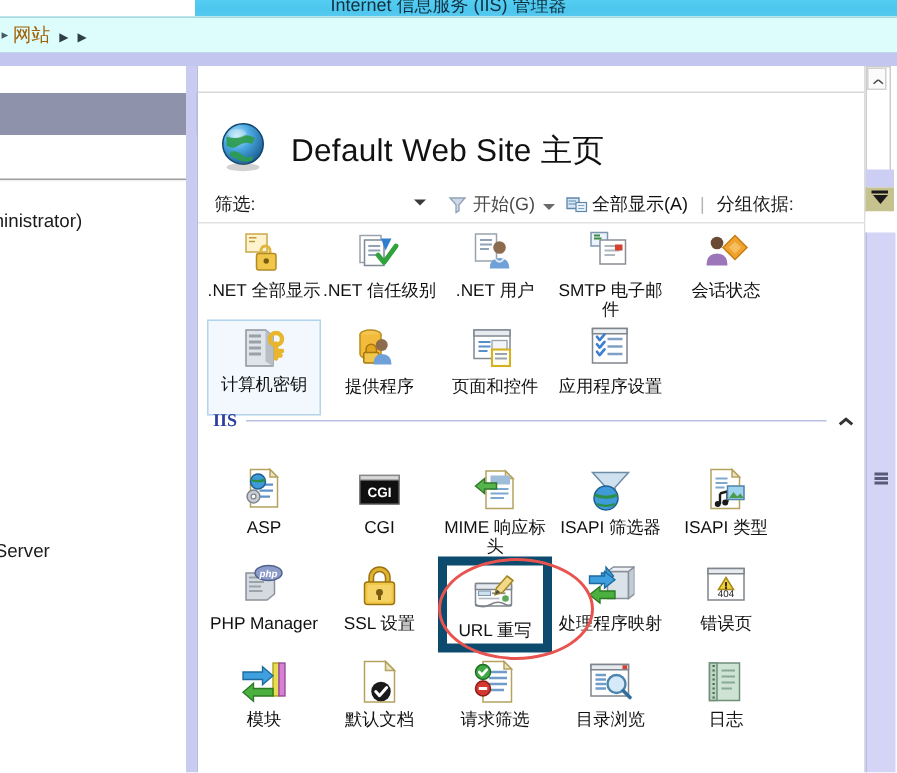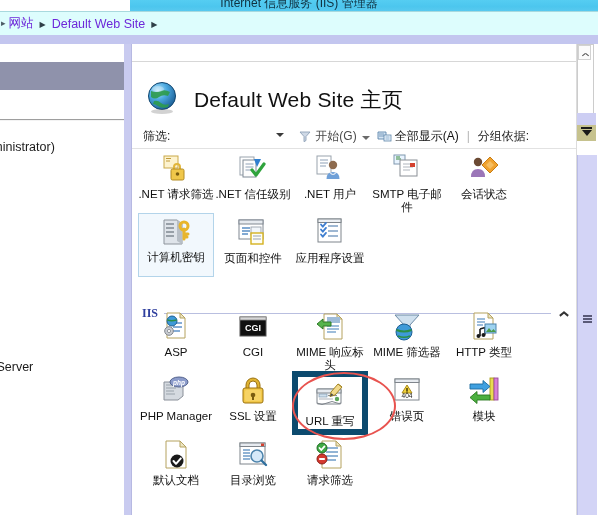--- a/index.html
+++ b/index.html
@@ -28,21 +28,21 @@
     position:absolute;left:0;top:11px;width:598px;height:23px;
     background:#ddfdfd;
     border-top:1px solid #a8d9de;
     border-bottom:1px solid #9fd2d8;
     display:flex;align-items:center;
   }
   .bc-arrow-left{
     margin-left:1px;color:#4a5a63;font-size:9px;line-height:1;
   }
   .bc-item{
-    font-size:12.5px;color:#6d28d9;padding:0 3px;white-space:nowrap;
+    font-size:12.5px;color:#a16207;padding:0 3px;white-space:nowrap;
   }
   .bc-sep{
     color:#2e3f48;font-size:8px;margin:0 3px;line-height:1;
     position:relative;top:1px;
   }
 
   
   .purple-strip{
     position:absolute;left:0;top:35px;width:598px;height:9px;
     background:#c3c6ef;
@@ -243,21 +243,20 @@
 
   <div class="titlebar">
     <div class="titlebar-left"></div>
     <div class="titlebar-text">Internet 信息服务 (IIS) 管理器</div>
   </div>
 
   <div class="breadcrumb">
     <span class="bc-arrow-left">▸</span>
     <span class="bc-item">网站</span>
     <span class="bc-sep">▶</span>
-    <span class="bc-item">Default Web Site</span>
     <span class="bc-sep">▶</span>
   </div>
 
   <div class="purple-strip"></div>
 
   <div class="leftpane">
     <div class="lp-gray"></div>
     <div class="lp-divider"></div>
     <div class="lp-divider2"></div>
     <div class="lp-text lp-admin">Administrator)</div>
@@ -325,21 +324,21 @@
       <div class="cell">
         <span class="ic">
           <svg width="32" height="32" viewBox="0 0 32 32">
             <rect x="4" y="3" width="14" height="12" fill="#fdf3cf" stroke="#caa94a" stroke-width="1"></rect>
             <path d="M6 5.5 h5 M6 8 h4" stroke="#c09a3a" stroke-width="1"></path>
             <path d="M13 14 a4 4 0 0 1 8 0 v3 h-2 v-3 a2 2 0 0 0 -4 0 v3 h-2 z" fill="#e2b63c"></path>
             <rect x="11" y="16" width="13" height="11" rx="1.5" fill="#f0c74a" stroke="#b38b22" stroke-width="1"></rect>
             <circle cx="17.5" cy="21" r="1.8" fill="#7a5c10"></circle>
           </svg>
         </span>
-        <span class="lbl">.NET 请求筛选</span>
+        <span class="lbl">.NET 全部显示</span>
       </div>
 
       <div class="cell">
         <span class="ic">
           <svg width="32" height="32" viewBox="0 0 32 32">
             <rect x="3" y="4" width="14" height="18" fill="#fff" stroke="#9aa3ad" stroke-width="1"></rect>
             <rect x="6" y="7" width="13" height="17" fill="#fdfdfd" stroke="#7f8a96" stroke-width="1"></rect>
             <path d="M8.5 11 h8 M8.5 14 h8 M8.5 17 h6" stroke="#8fa2b8" stroke-width="1.2"></path>
             <path d="M17 6 l7 0 l-4 8 z" fill="#2f7fd0"></path>
             <path d="M15 17 l4 5 l8 -11" fill="none" stroke="#2fa33c" stroke-width="3.2" stroke-linecap="round" stroke-linejoin="round"></path>
@@ -396,20 +395,33 @@
             <rect x="6" y="19" width="8" height="2" fill="#98a0a8"></rect>
             <path d="M17 4 l5 4 v20 l-5 -3 z" fill="#b7bec6"></path>
             <circle cx="24" cy="10" r="4" fill="none" stroke="#e8b52c" stroke-width="3"></circle>
             <path d="M24 13 v10 M24 18 h4 M24 21 h3" stroke="#e8b52c" stroke-width="3" stroke-linecap="round"></path>
           </svg>
         </span>
         <span class="lbl">计算机密钥</span>
       </div>
 
 
+      <div class="cell">
+        <span class="ic">
+          <svg width="32" height="32" viewBox="0 0 32 32">
+            <ellipse cx="10" cy="6" rx="7" ry="3" fill="#f5c451" stroke="#b98c1c" stroke-width="1"></ellipse>
+            <path d="M3 6 v13 q0 3 7 3 q7 0 7 -3 v-13" fill="#f3bb3b" stroke="#b98c1c" stroke-width="1"></path>
+            <path d="M7 16 a3.5 3.5 0 0 1 7 0 v3 h-7 z" fill="#e3a722" stroke="#a8760f" stroke-width="1"></path>
+            <rect x="5.5" y="18" width="10" height="7" rx="1" fill="#f0c74a" stroke="#a8760f" stroke-width="1"></rect>
+            <circle cx="17.5" cy="13" r="4" fill="#8d6b4e"></circle>
+            <path d="M12 26 q0 -7 5.5 -7 q6.5 0 6.5 7 z" fill="#6fa0d8"></path>
+          </svg>
+        </span>
+        <span class="lbl">提供程序</span>
+      </div>
 
       <div class="cell">
         <span class="ic">
           <svg width="32" height="32" viewBox="0 0 32 32">
             <rect x="2" y="3" width="24" height="19" fill="#ffffff" stroke="#808891" stroke-width="1"></rect>
             <rect x="2" y="3" width="24" height="4" fill="#e7ebf0" stroke="#808891" stroke-width="1"></rect>
             <path d="M5 11 h8 M5 14 h8 M5 17 h6" stroke="#5a8fc5" stroke-width="1.4"></path>
             <rect x="14" y="10" width="10" height="8" fill="#f2f6fa" stroke="#9aa3ad" stroke-width="0.9"></rect>
             <rect x="14" y="16" width="12" height="11" fill="#fdfdf4" stroke="#d4b11f" stroke-width="1.4"></rect>
             <path d="M16 19 h8 M16 22 h8" stroke="#99a4b1" stroke-width="1.2"></path>
@@ -426,21 +438,21 @@
             <path d="M14 9 h10 M14 14 h10 M14 19 h10" stroke="#7fa0c4" stroke-width="1.6"></path>
             <path d="M7 7.5 l1.8 2.2 l3.2 -3.8" fill="none" stroke="#3f7fd0" stroke-width="1.8" stroke-linecap="round" stroke-linejoin="round"></path>
             <path d="M7 12.5 l1.8 2.2 l3.2 -3.8" fill="none" stroke="#3f7fd0" stroke-width="1.8" stroke-linecap="round" stroke-linejoin="round"></path>
             <path d="M7 17.5 l1.8 2.2 l3.2 -3.8" fill="none" stroke="#3f7fd0" stroke-width="1.8" stroke-linecap="round" stroke-linejoin="round"></path>
           </svg>
         </span>
         <span class="lbl">应用程序设置</span>
       </div>
     </div>
 
-    <div class="group" style="top:260px;">
+    <div class="group" style="top:227px;">
       <span class="gname">IIS</span>
       <span class="gline"></span>
       <span class="gchev"></span>
     </div>
 
     <div class="grid" id="grid-iis" style="top:263px;">
 
       <div class="cell">
         <span class="ic">
           <svg width="32" height="32" viewBox="0 0 32 32">
@@ -482,37 +494,37 @@
 
       <div class="cell">
         <span class="ic">
           <svg width="32" height="32" viewBox="0 0 32 32">
             <path d="M4 4 h24 l-9 10 v7 l-6 4 v-11 z" fill="#cfe0ee" stroke="#6e8ba6" stroke-width="1"></path>
             <circle cx="13" cy="21" r="8" fill="#3f9ad8" stroke="#1d5f93" stroke-width="1"></circle>
             <path d="M5.5 19 q7.5 3 15 0" fill="none" stroke="#2b8f45" stroke-width="2"></path>
             <path d="M7 25 q6 2.5 12 0" fill="none" stroke="#2b8f45" stroke-width="1.6"></path>
           </svg>
         </span>
-        <span class="lbl">MIME 筛选器</span>
+        <span class="lbl">ISAPI 筛选器</span>
       </div>
 
       <div class="cell">
         <span class="ic">
           <svg width="32" height="32" viewBox="0 0 32 32">
             <path d="M6 2 h14 l5 5 v21 h-19 z" fill="#ffffff" stroke="#b5a25f" stroke-width="1"></path>
             <path d="M20 2 l5 5 h-5 z" fill="#ece5c3" stroke="#b5a25f" stroke-width="1"></path>
             <path d="M9 8 h8 M9 11 h8 M9 14 h6" stroke="#7fa8d0" stroke-width="1.3"></path>
             <path d="M12 18 v7 M12 18 l5 -1.5 v7" fill="none" stroke="#1a1a1a" stroke-width="1.6"></path>
             <circle cx="10.5" cy="25" r="2" fill="#1a1a1a"></circle>
             <circle cx="15.5" cy="24" r="2" fill="#1a1a1a"></circle>
             <rect x="17" y="13" width="11" height="9" fill="#9ed3f0" stroke="#4d83ab" stroke-width="1"></rect>
             <path d="M18 21 l3 -4 l2.5 3 l2 -2 l2.5 3 z" fill="#4a9b4a"></path>
           </svg>
         </span>
-        <span class="lbl">HTTP 类型</span>
+        <span class="lbl">ISAPI 类型</span>
       </div>
 
       <div class="cell">
         <span class="ic">
           <svg width="32" height="32" viewBox="0 0 32 32">
             <path d="M4 7 h14 l5 -4 v18 l-5 4 h-14 z" fill="#d5dae0" stroke="#8a9099" stroke-width="1"></path>
             <path d="M6 10 h10 M6 13 h10 M6 16 h8 M6 19 h9" stroke="#9aa2aa" stroke-width="1.2"></path>
             <ellipse cx="19" cy="7" rx="9" ry="5" fill="#8c9ccb" stroke="#54638e" stroke-width="1"></ellipse>
             <text x="19" y="9.5" font-size="6.5" fill="#ffffff" text-anchor="middle" font-style="italic" font-weight="bold" font-family="Liberation Sans, sans-serif">php</text>
           </svg>
@@ -544,20 +556,33 @@
             <circle cx="23" cy="19" r="2.2" fill="#5ea65a"></circle>
             <path d="M3 23 q5 3 10 0 q5 -3 10 0 q2 1 4 0" fill="none" stroke="#7f858c" stroke-width="1"></path>
             <path d="M17 12 l7 -8 l4 3 l-7 8 l-5 1.5 z" fill="#f2d98a" stroke="#a58724" stroke-width="1"></path>
             <path d="M24 4 l4 3" stroke="#a58724" stroke-width="1"></path>
             <path d="M16 16.5 l1.3 -3.3 l2.3 1.7 z" fill="#4a4a4a"></path>
           </svg>
         </span>
         <span class="lbl">URL 重写</span>
       </div>
 
+      <div class="cell">
+        <span class="ic">
+          <svg width="32" height="32" viewBox="0 0 32 32">
+            <path d="M14 6 h14 v18 h-14 z" fill="#dbe3ea" stroke="#8a9099" stroke-width="1"></path>
+            <path d="M14 6 l4 -3 h14 l-4 3 z" fill="#eef2f6" stroke="#8a9099" stroke-width="1"></path>
+            <path d="M28 6 l4 -3 v18 l-4 3 z" fill="#c2ccd6" stroke="#8a9099" stroke-width="1"></path>
+            <path d="M8 5 h8 v3 h4 l-6 5 l-6 -5 h4 z" fill="#3fa0e0" stroke="#1d6b9e" stroke-width="0.9" transform="rotate(-90 14 9) translate(0 0)"></path>
+            <path d="M2 9 h10 v-3 l7 5.5 l-7 5.5 v-3 h-10 z" fill="#3fa0e0" stroke="#1d6b9e" stroke-width="0.9"></path>
+            <path d="M19 19 h-10 v-3 l-7 5.5 l7 5.5 v-3 h10 z" fill="#4bb03f" stroke="#2b7a22" stroke-width="0.9"></path>
+          </svg>
+        </span>
+        <span class="lbl">处理程序映射</span>
+      </div>
 
       <div class="cell">
         <span class="ic">
           <svg width="32" height="32" viewBox="0 0 32 32">
             <rect x="4" y="4" width="24" height="21" fill="#ffffff" stroke="#7f858c" stroke-width="1"></rect>
             <rect x="4" y="4" width="24" height="3.5" fill="#e7ebf0" stroke="#7f858c" stroke-width="1"></rect>
             <path d="M16 10 l5 8 h-10 z" fill="#f1d33d" stroke="#a8891a" stroke-width="1"></path>
             <path d="M16 13 v3" stroke="#3a3000" stroke-width="1.4"></path>
             <circle cx="16" cy="17" r="0.8" fill="#3a3000"></circle>
             <text x="16" y="23" font-size="6.5" fill="#1a1a1a" text-anchor="middle" font-family="Liberation Sans, sans-serif">404</text>
@@ -581,51 +606,62 @@
       <div class="cell">
         <span class="ic">
           <svg width="32" height="32" viewBox="0 0 32 32">
             <path d="M6 2 h14 l6 6 v21 h-20 z" fill="#ffffff" stroke="#b5a25f" stroke-width="1"></path>
             <path d="M20 2 l6 6 h-6 z" fill="#ece5c3" stroke="#b5a25f" stroke-width="1"></path>
             <circle cx="17" cy="22" r="6.5" fill="#1a1a1a"></circle>
             <path d="M13.5 22 l2.5 2.8 l4.8 -5.4" fill="none" stroke="#ffffff" stroke-width="2" stroke-linecap="round" stroke-linejoin="round"></path>
           </svg>
         </span>
         <span class="lbl">默认文档</span>
-      </div>
-
-      <div class="cell">
-        <span class="ic">
-          <svg width="32" height="32" viewBox="0 0 32 32">
-            <rect x="3" y="4" width="25" height="21" fill="#ffffff" stroke="#7f858c" stroke-width="1"></rect>
-            <rect x="3" y="4" width="25" height="3.5" fill="#e7ebf0" stroke="#7f858c" stroke-width="1"></rect>
-            <rect x="24" y="4.5" width="3" height="2.5" fill="#d4412f"></rect>
-            <path d="M6 11 h7 M6 14 h7 M6 17 h7 M6 20 h7" stroke="#6f9cc8" stroke-width="1.6"></path>
-            <circle cx="20" cy="17" r="6" fill="#cfe6f7" stroke="#2f6f9e" stroke-width="1.6" opacity="0.85"></circle>
-            <path d="M24.5 21.5 l4.5 4.5" stroke="#2f6f9e" stroke-width="2.4" stroke-linecap="round"></path>
-          </svg>
-        </span>
-        <span class="lbl">目录浏览</span>
       </div>
 
       <div class="cell">
         <span class="ic">
           <svg width="32" height="32" viewBox="0 0 32 32">
             <path d="M8 2 h14 l5 5 v22 h-19 z" fill="#ffffff" stroke="#b5a25f" stroke-width="1"></path>
             <path d="M22 2 l5 5 h-5 z" fill="#ece5c3" stroke="#b5a25f" stroke-width="1"></path>
             <path d="M12 9 h12 M12 13 h12 M12 17 h12 M12 21 h10" stroke="#6f9cc8" stroke-width="1.6"></path>
             <circle cx="8" cy="9" r="5" fill="#3faa43" stroke="#1f6b23" stroke-width="1"></circle>
             <path d="M5.5 9 l1.8 2 l3.2 -3.6" fill="none" stroke="#ffffff" stroke-width="1.8" stroke-linecap="round" stroke-linejoin="round"></path>
             <circle cx="8" cy="20" r="5" fill="#d4392f" stroke="#8d1d16" stroke-width="1"></circle>
             <rect x="5.2" y="19" width="5.6" height="2" fill="#ffffff"></rect>
           </svg>
         </span>
         <span class="lbl">请求筛选</span>
       </div>
 
+      <div class="cell">
+        <span class="ic">
+          <svg width="32" height="32" viewBox="0 0 32 32">
+            <rect x="3" y="4" width="25" height="21" fill="#ffffff" stroke="#7f858c" stroke-width="1"></rect>
+            <rect x="3" y="4" width="25" height="3.5" fill="#e7ebf0" stroke="#7f858c" stroke-width="1"></rect>
+            <rect x="24" y="4.5" width="3" height="2.5" fill="#d4412f"></rect>
+            <path d="M6 11 h7 M6 14 h7 M6 17 h7 M6 20 h7" stroke="#6f9cc8" stroke-width="1.6"></path>
+            <circle cx="20" cy="17" r="6" fill="#cfe6f7" stroke="#2f6f9e" stroke-width="1.6" opacity="0.85"></circle>
+            <path d="M24.5 21.5 l4.5 4.5" stroke="#2f6f9e" stroke-width="2.4" stroke-linecap="round"></path>
+          </svg>
+        </span>
+        <span class="lbl">目录浏览</span>
+      </div>
+
+      <div class="cell">
+        <span class="ic">
+          <svg width="32" height="32" viewBox="0 0 32 32">
+            <path d="M5 3 h20 v25 h-20 z" fill="#cfe3d4" stroke="#6f8f79" stroke-width="1"></path>
+            <path d="M5 3 h5 v25 h-5 z" fill="#bcd6c3" stroke="#6f8f79" stroke-width="1"></path>
+            <path d="M7 5 h1.5 M7 8 h1.5 M7 11 h1.5 M7 14 h1.5 M7 17 h1.5 M7 20 h1.5 M7 23 h1.5 M7 26 h1.5" stroke="#4a6b54" stroke-width="1.2"></path>
+            <path d="M13 8 h9 M13 12 h9 M13 16 h9 M13 20 h7" stroke="#88a992" stroke-width="1.2"></path>
+          </svg>
+        </span>
+        <span class="lbl">日志</span>
+      </div>
     </div>
   </div>
 
   <div class="vscroll">
     <div class="vs-thumb"></div>
     <div class="vs-up">
       <span class="vs-up-g"></span>
     </div>
   </div>
 

